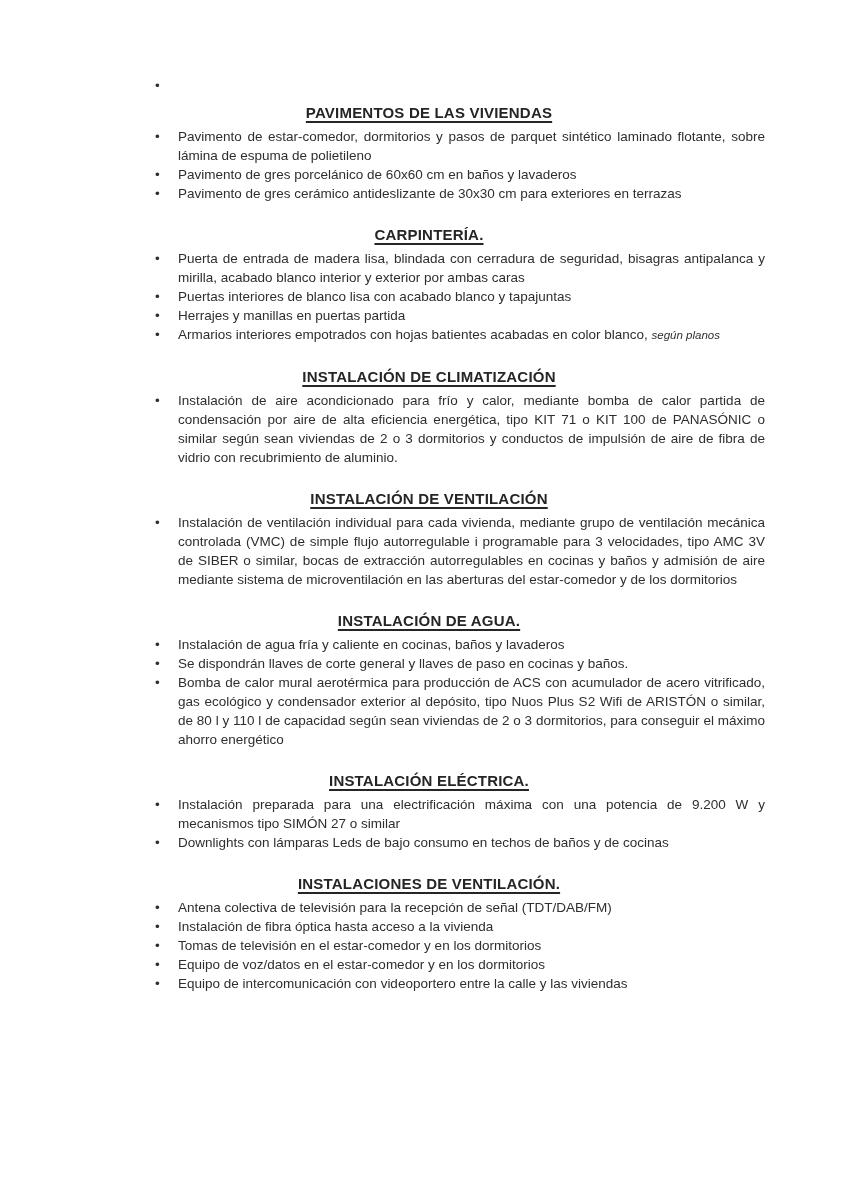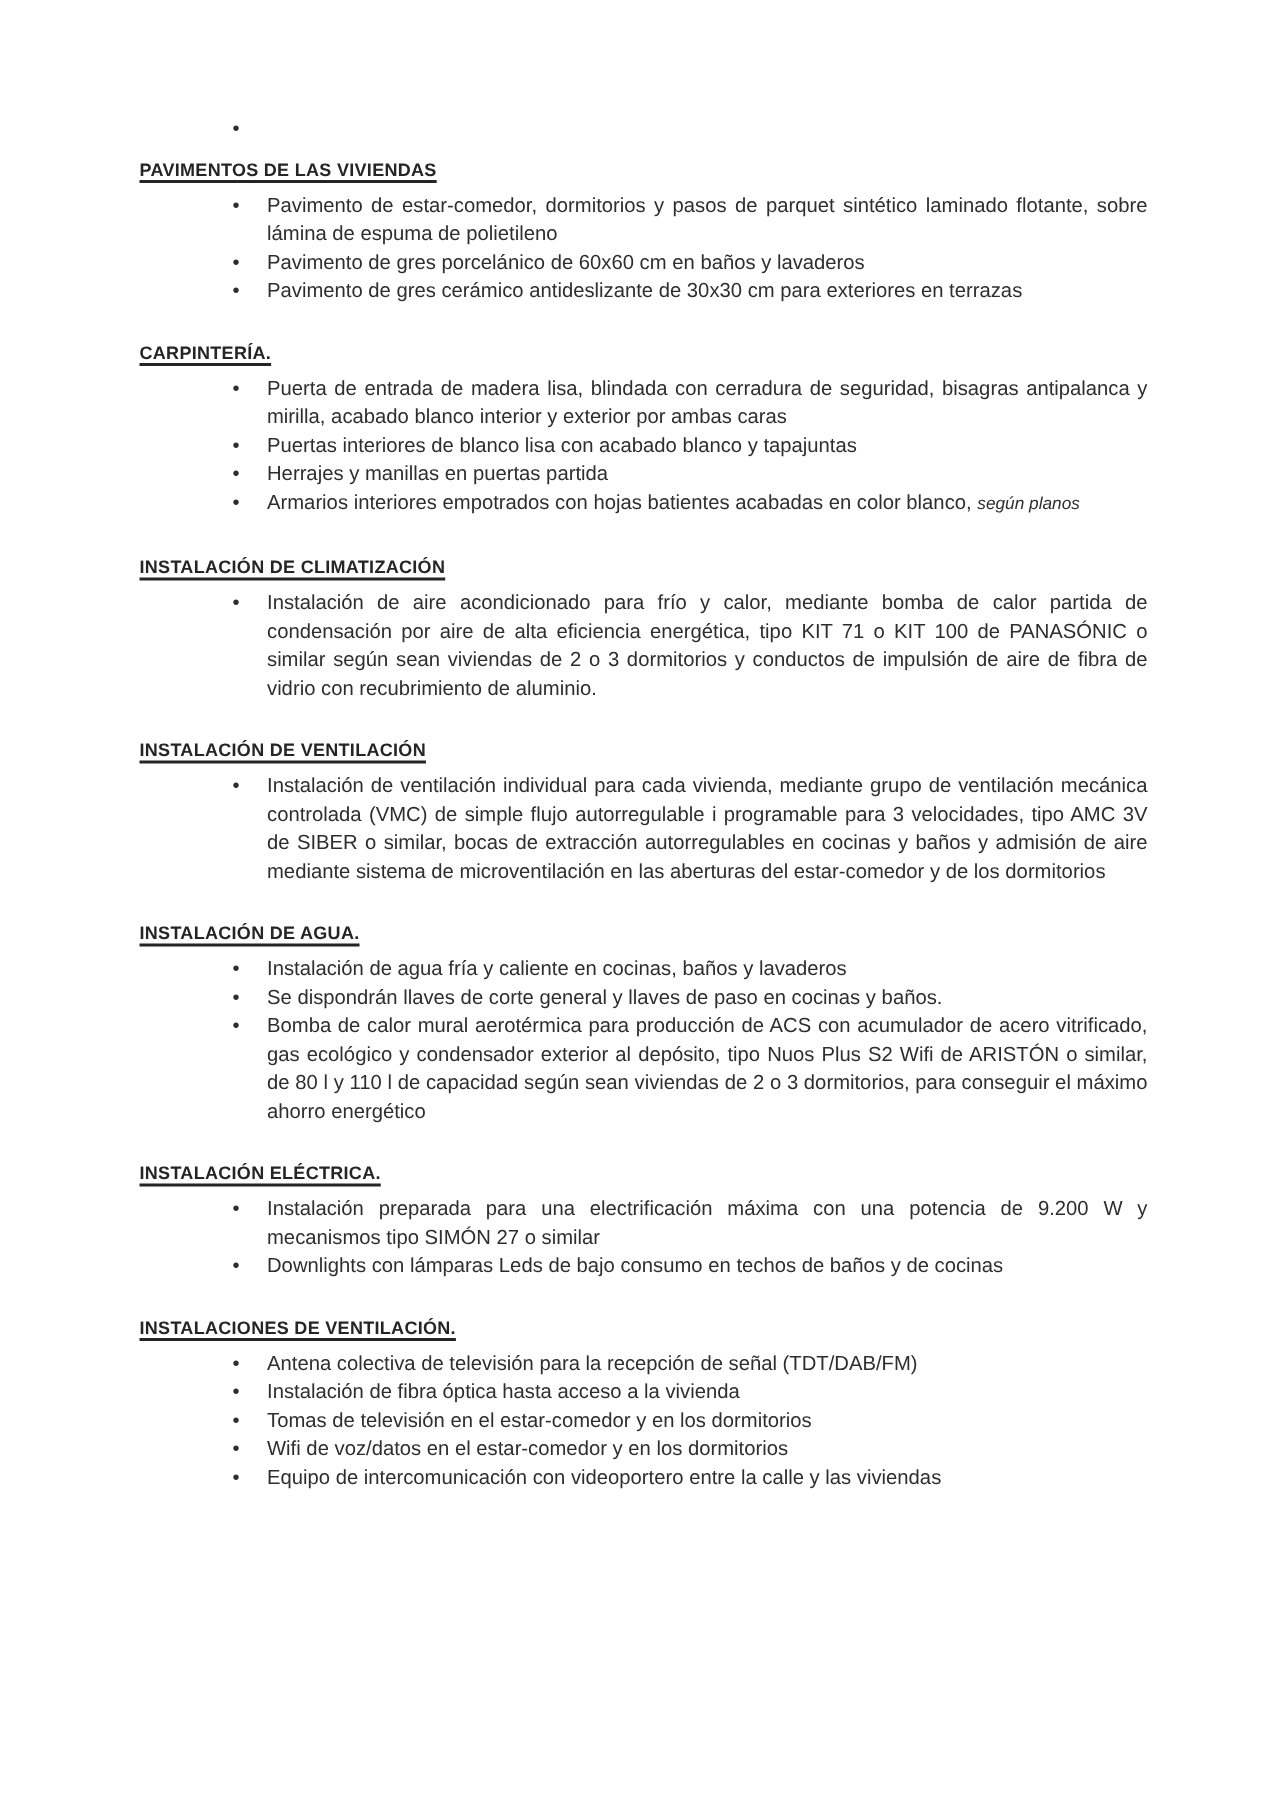--- a/index.html
+++ b/index.html
@@ -28,28 +28,29 @@
   .dot {
     flex: 0 0 23px;
     width: 23px;
     display: inline-block;
     font-size: 13.5px;
     color: #2e2e2e;
   }
   .doc-section { margin-top: 22px; }
   .doc-section.first { margin-top: 8px; }
   .section-title {
-    font-size: 12px;
+    font-size: 15px;
     font-weight: bold;
     line-height: 20px;
     color: #252525;
     text-decoration: underline;
     text-underline-offset: 3px;
     text-decoration-thickness: 1.5px;
     letter-spacing: 0.2px;
+    text-align: center;
   }
   .bullet-list {
     list-style: none;
     margin-left: 62px;
     margin-top: 4px;
   }
   .bullet-item {
     display: flex;
     font-size: 13.5px;
     line-height: 19px;
@@ -164,21 +165,21 @@
           <li class="bullet-item">
             <span class="dot">•</span>
             <span class="item-text">Instalación de fibra óptica hasta acceso a la vivienda</span>
           </li>
           <li class="bullet-item">
             <span class="dot">•</span>
             <span class="item-text">Tomas de televisión en el estar-comedor y en los dormitorios</span>
           </li>
           <li class="bullet-item">
             <span class="dot">•</span>
-            <span class="item-text">Wifi de voz/datos en el estar-comedor y en los dormitorios</span>
+            <span class="item-text">Equipo de voz/datos en el estar-comedor y en los dormitorios</span>
           </li>
           <li class="bullet-item">
             <span class="dot">•</span>
             <span class="item-text">Equipo de intercomunicación con videoportero entre la calle y las viviendas</span>
           </li>
         </ul>
       </section>
     </div>
 </main>
 

